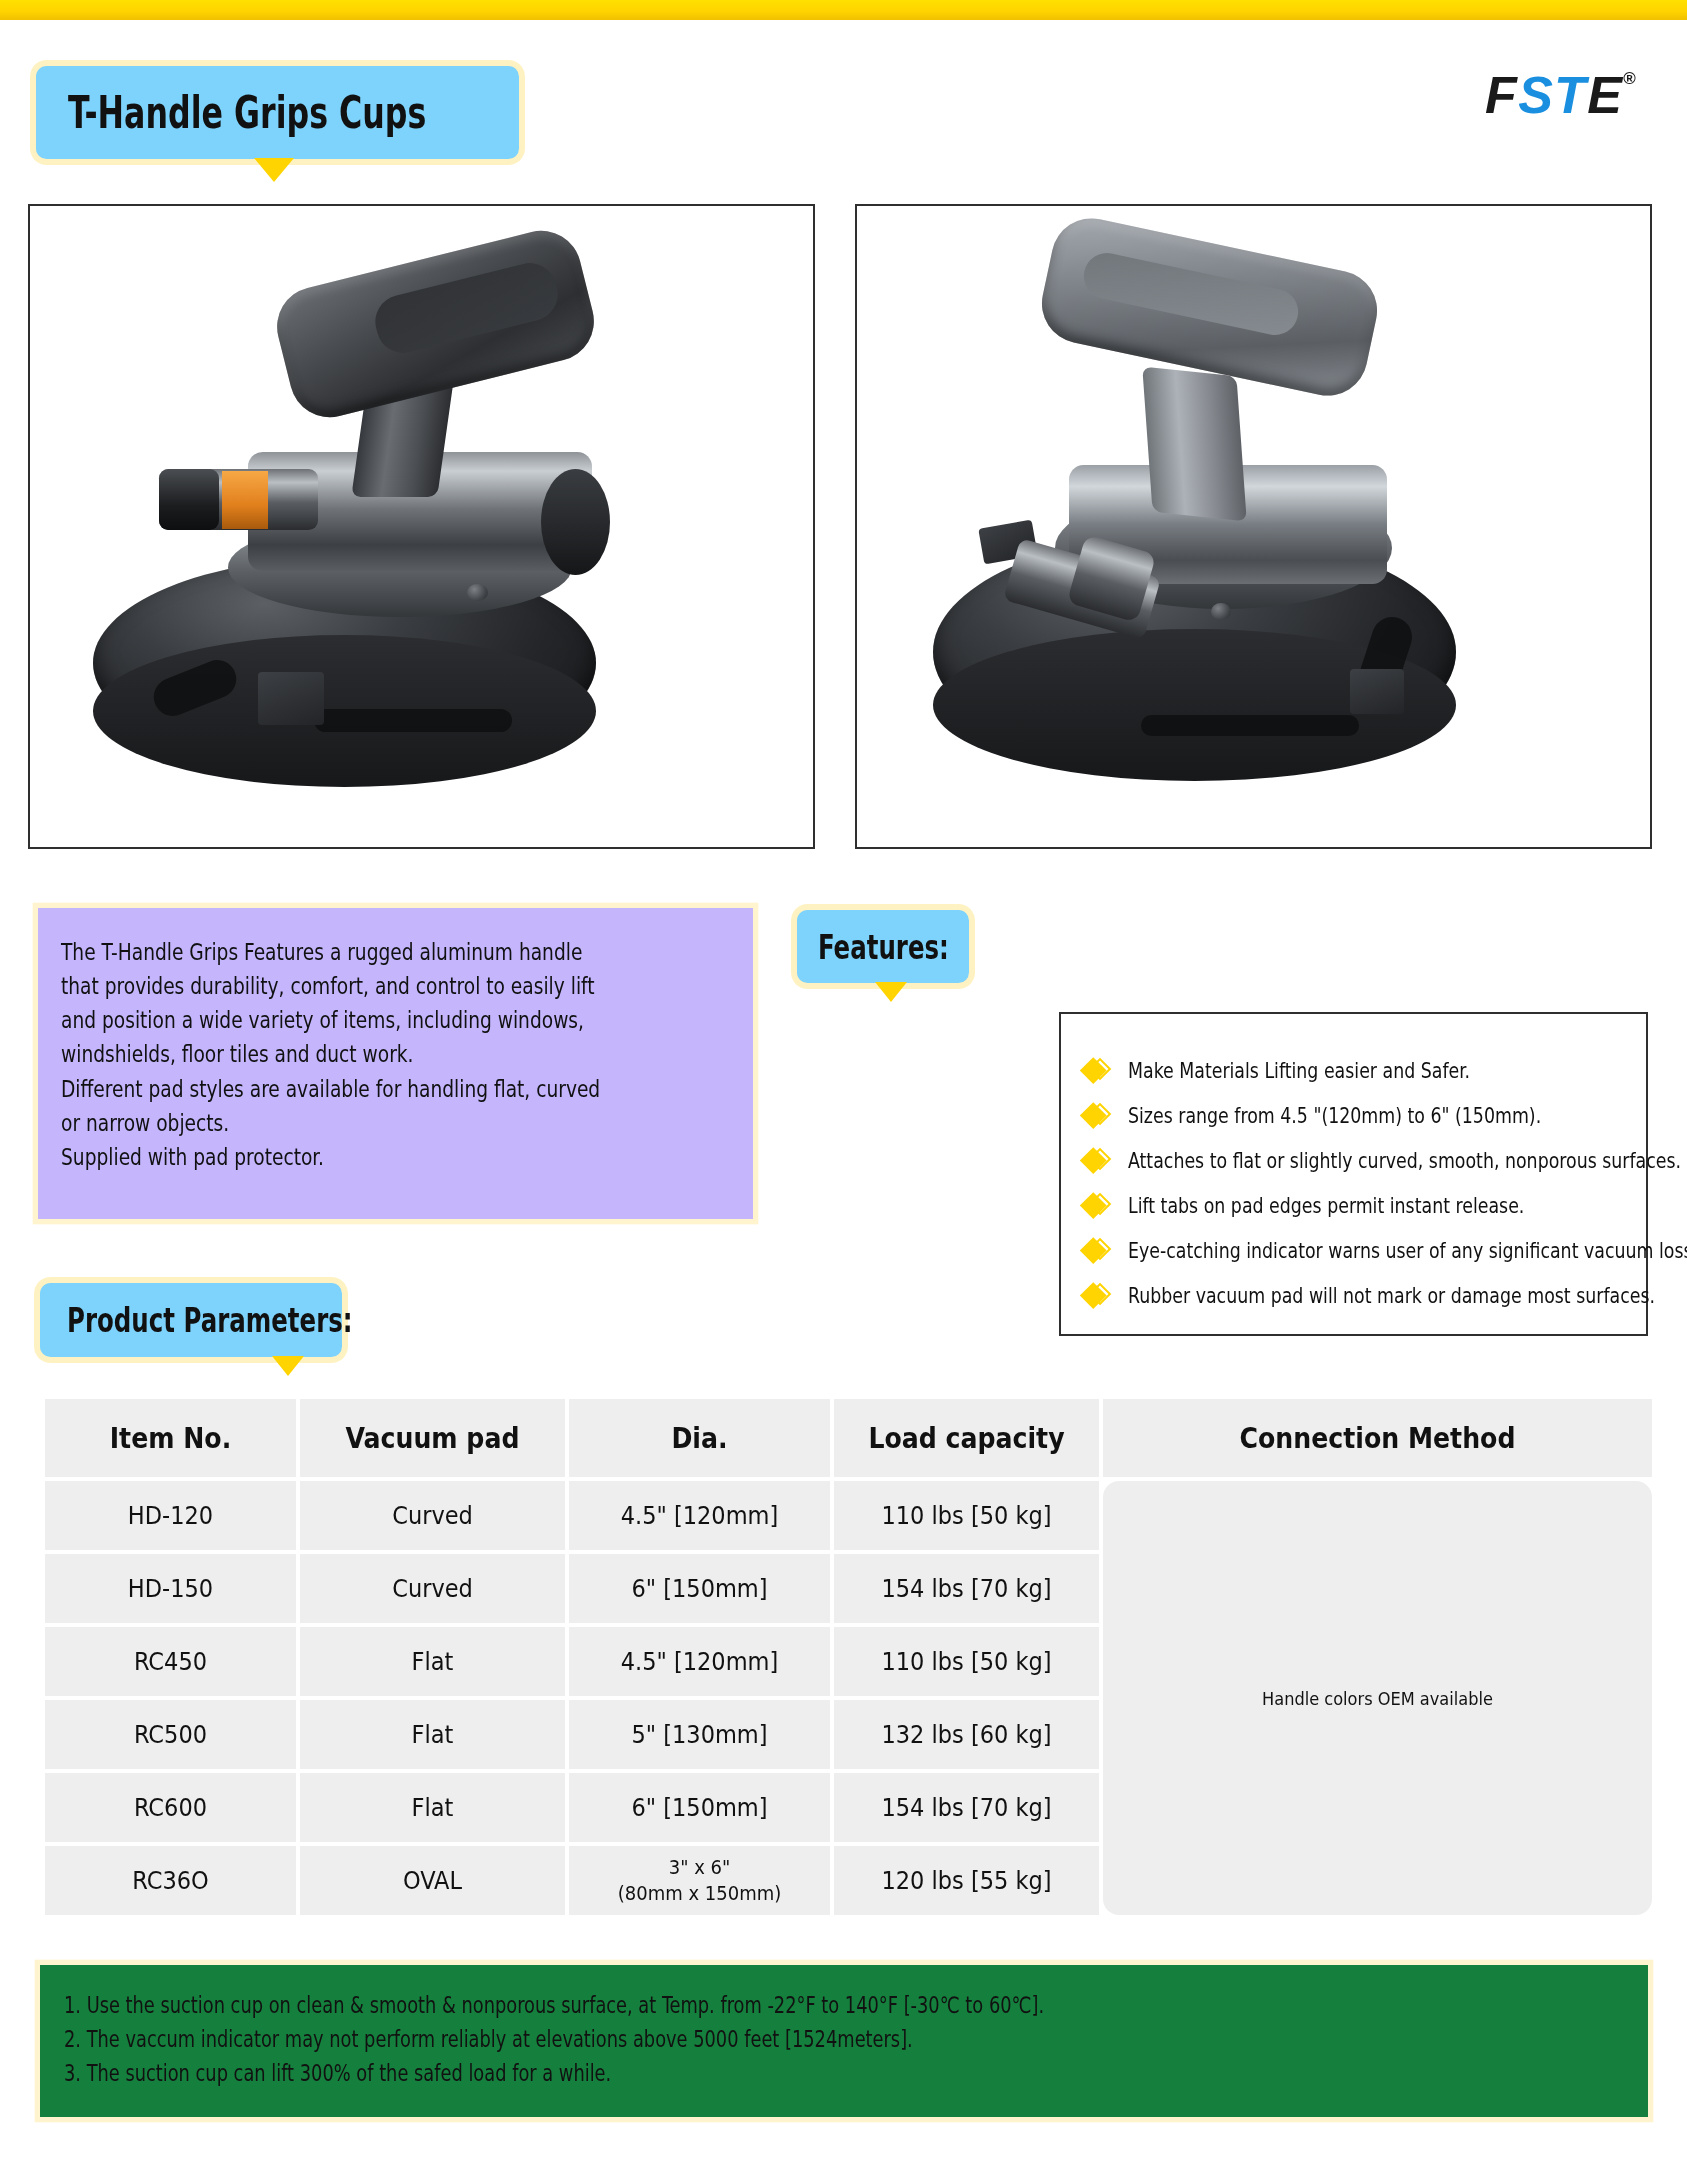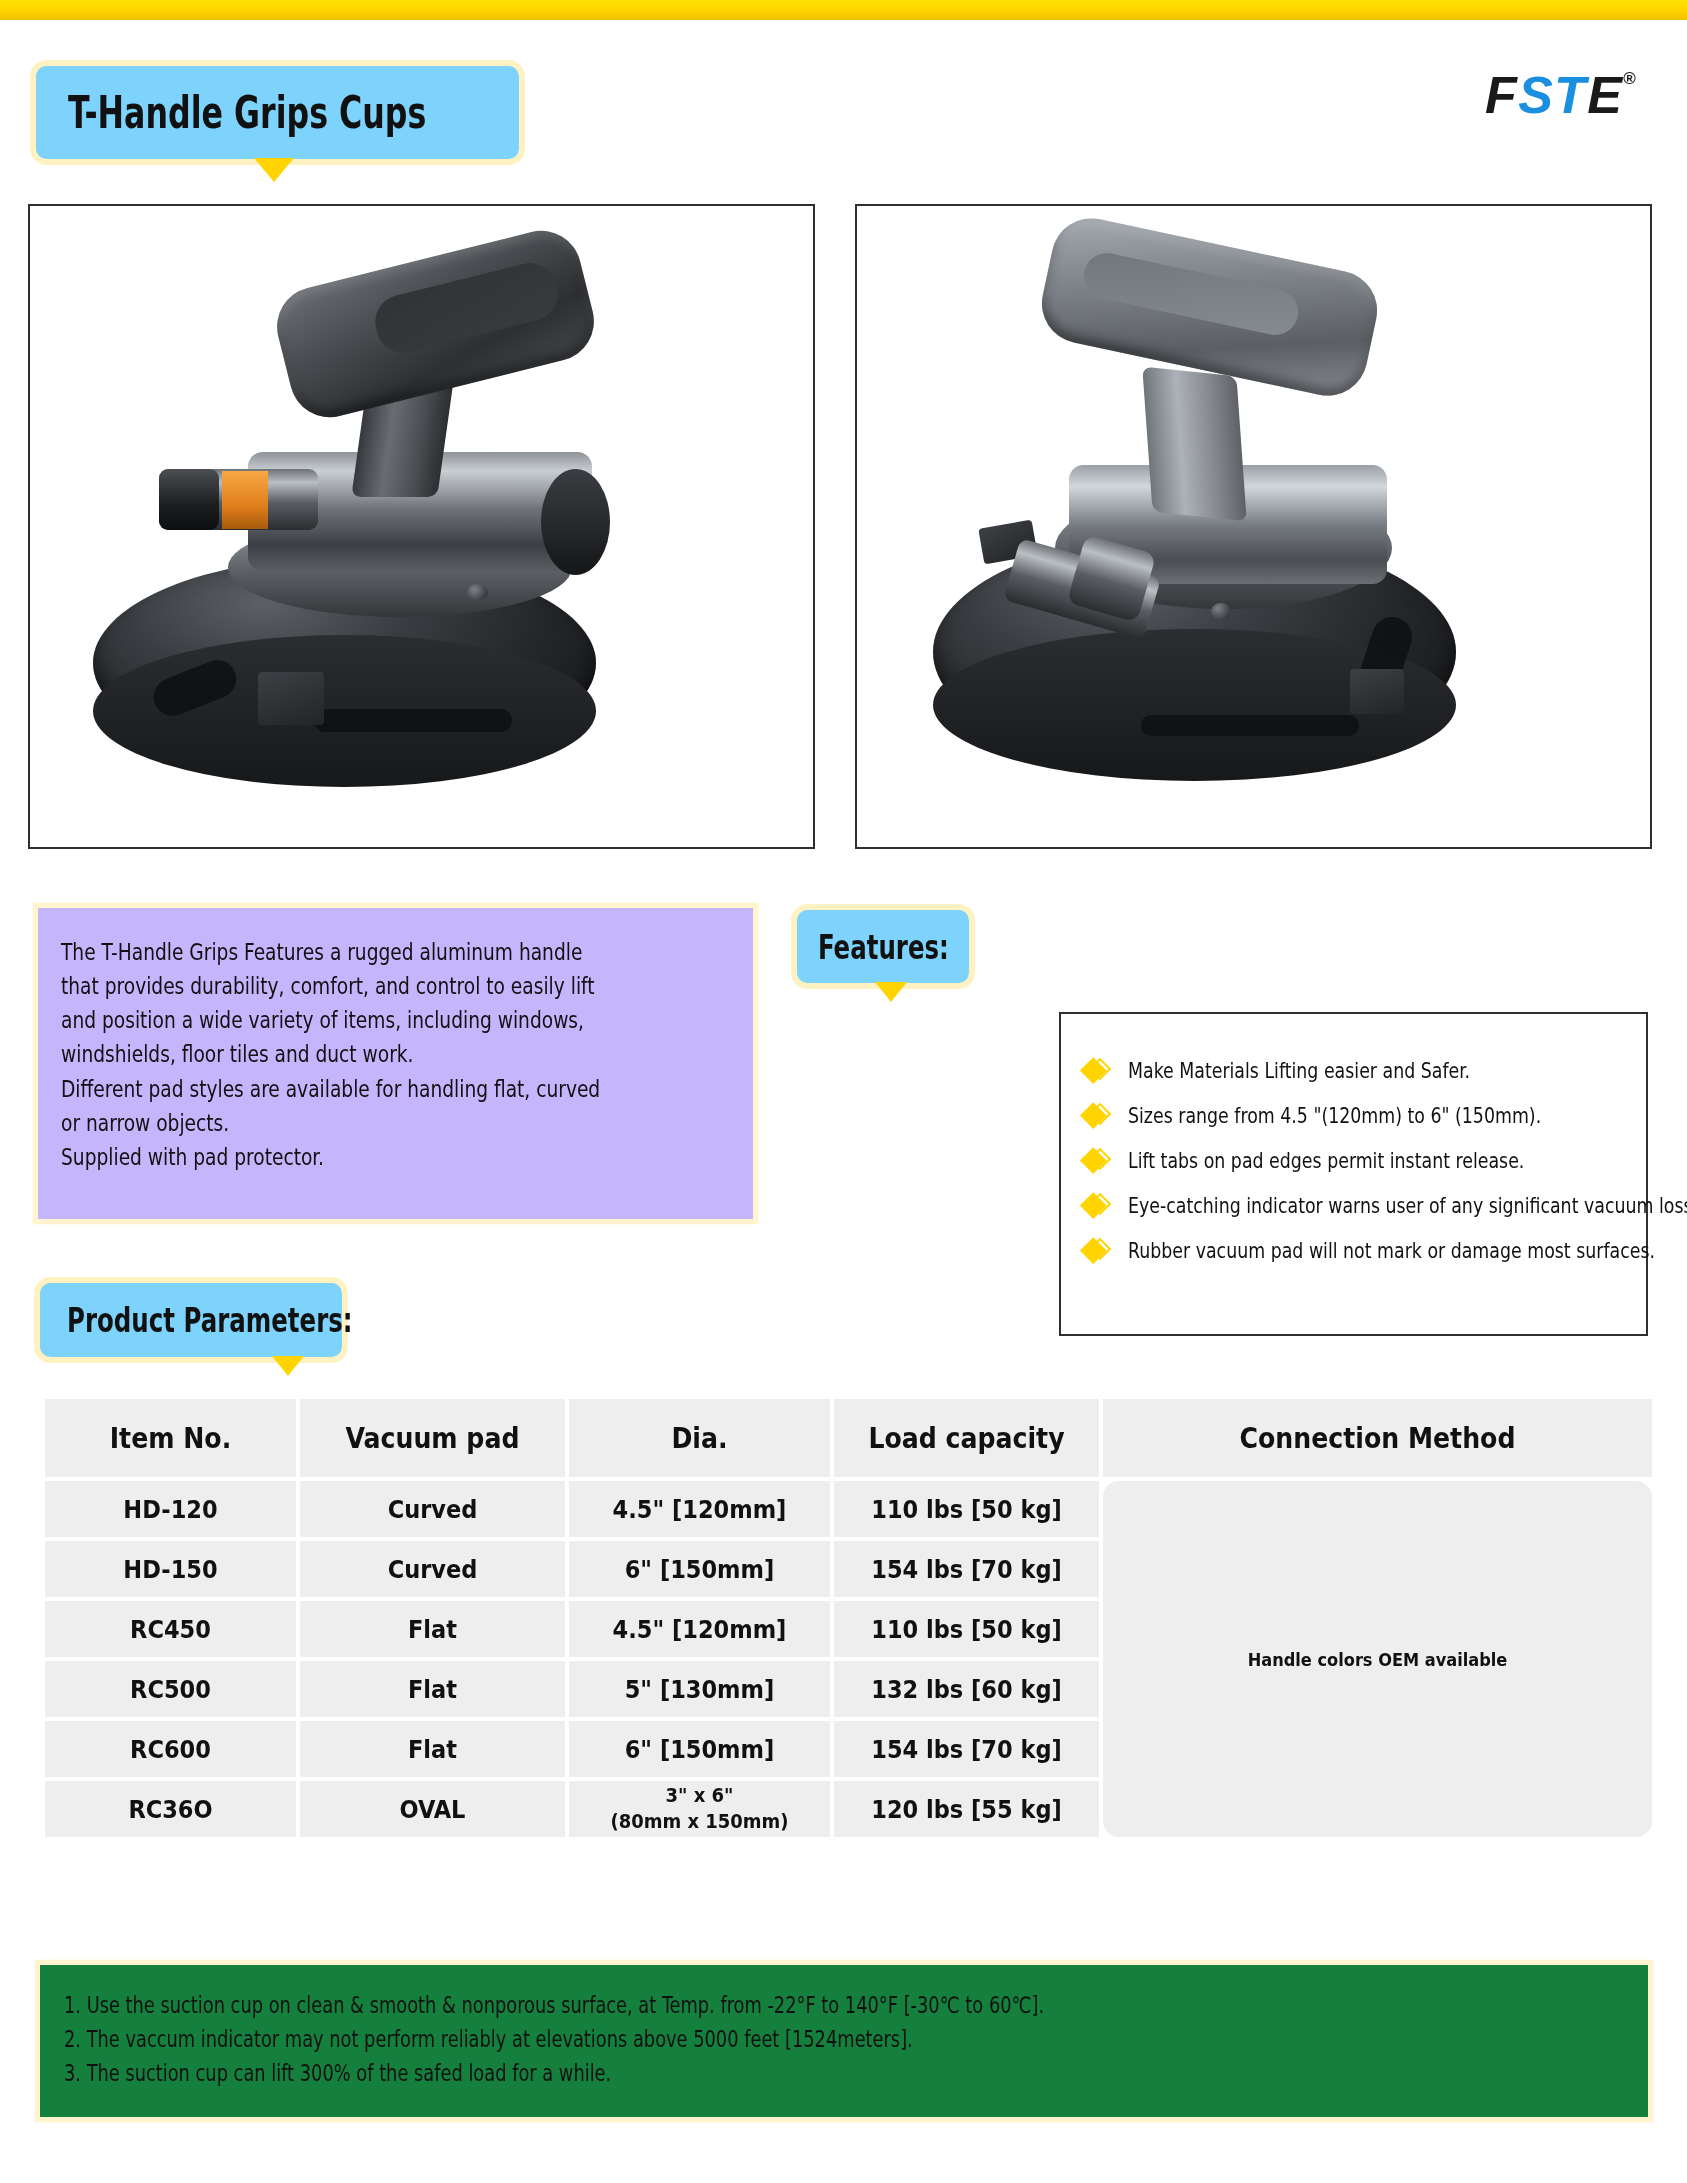--- a/index.html
+++ b/index.html
@@ -289,23 +289,23 @@
     vertical-align: middle;
     font-family: "DejaVu Sans", sans-serif;
     font-stretch: condensed;
   }
   #param-table th {
     height: 78px;
     font-size: 28px;
     font-weight: 700;
   }
   #param-table td {
-    height: 56px;
+    height: 69px;
     font-size: 25px;
-    font-weight: 700;
+    font-weight: 400;
   }
   #param-table td.conn {
     font-size: 18px;
     vertical-align: middle;
     border-radius: 16px;
   }
   #param-table td.two-line {
     font-size: 20px;
     line-height: 1.28;
   }
@@ -431,20 +431,27 @@
           <span class="d1"></span>
           <span class="d2"></span>
         </span>
       <span class="feat-text">Sizes range from 4.5 "(120mm) to 6" (150mm).</span>
     </div>
     <div class="feat-item">
       <span class="diamond-icon">
           <span class="d1"></span>
           <span class="d2"></span>
         </span>
+      <span class="feat-text">Attaches to flat or slightly curved, smooth, nonporous surfaces.</span>
+    </div>
+    <div class="feat-item">
+      <span class="diamond-icon">
+          <span class="d1"></span>
+          <span class="d2"></span>
+        </span>
       <span class="feat-text">Lift tabs on pad edges permit instant release.</span>
     </div>
     <div class="feat-item">
       <span class="diamond-icon">
           <span class="d1"></span>
           <span class="d2"></span>
         </span>
       <span class="feat-text">Eye-catching indicator warns user of any significant vacuum loss.</span>
     </div>
     <div class="feat-item">

